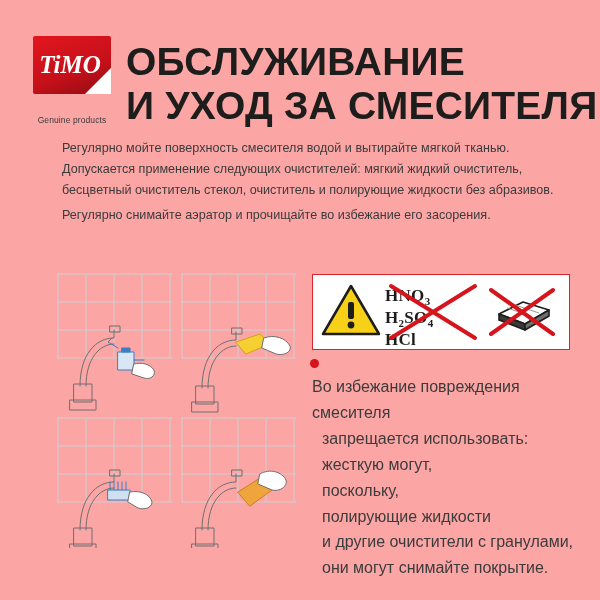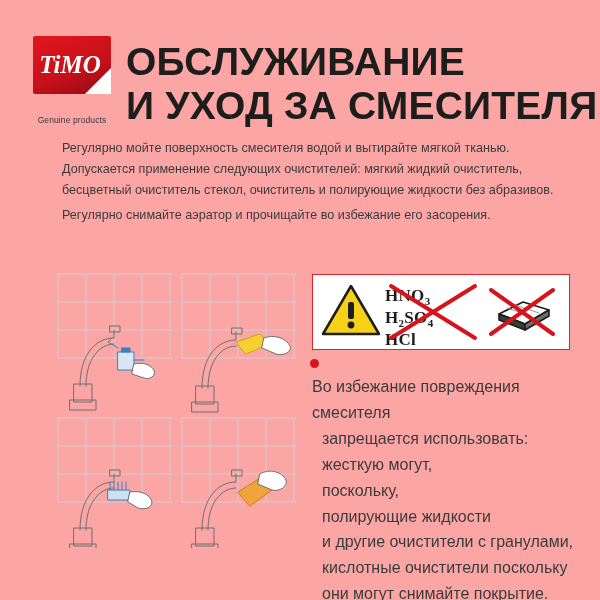--- a/index.html
+++ b/index.html
@@ -307,17 +307,16 @@
 
   <div class="red-dot"></div>
 
   <div class="prohibit">
     <p class="ind-1">Во избежание повреждения смесителя</p>
     <p class="ind-2">запрещается использовать:</p>
     <p class="ind-2">жесткую могут,</p>
     <p class="ind-2">поскольку,</p>
     <p class="ind-2">полирующие жидкости</p>
     <p class="ind-2">и другие очистители с гранулами,</p>
-    <p class="ind-2">кислотные очистители поскольку</p>
     <p class="ind-2">они могут снимайте покрытие.</p>
   </div>
 
 </div>
 
 </body></html>

